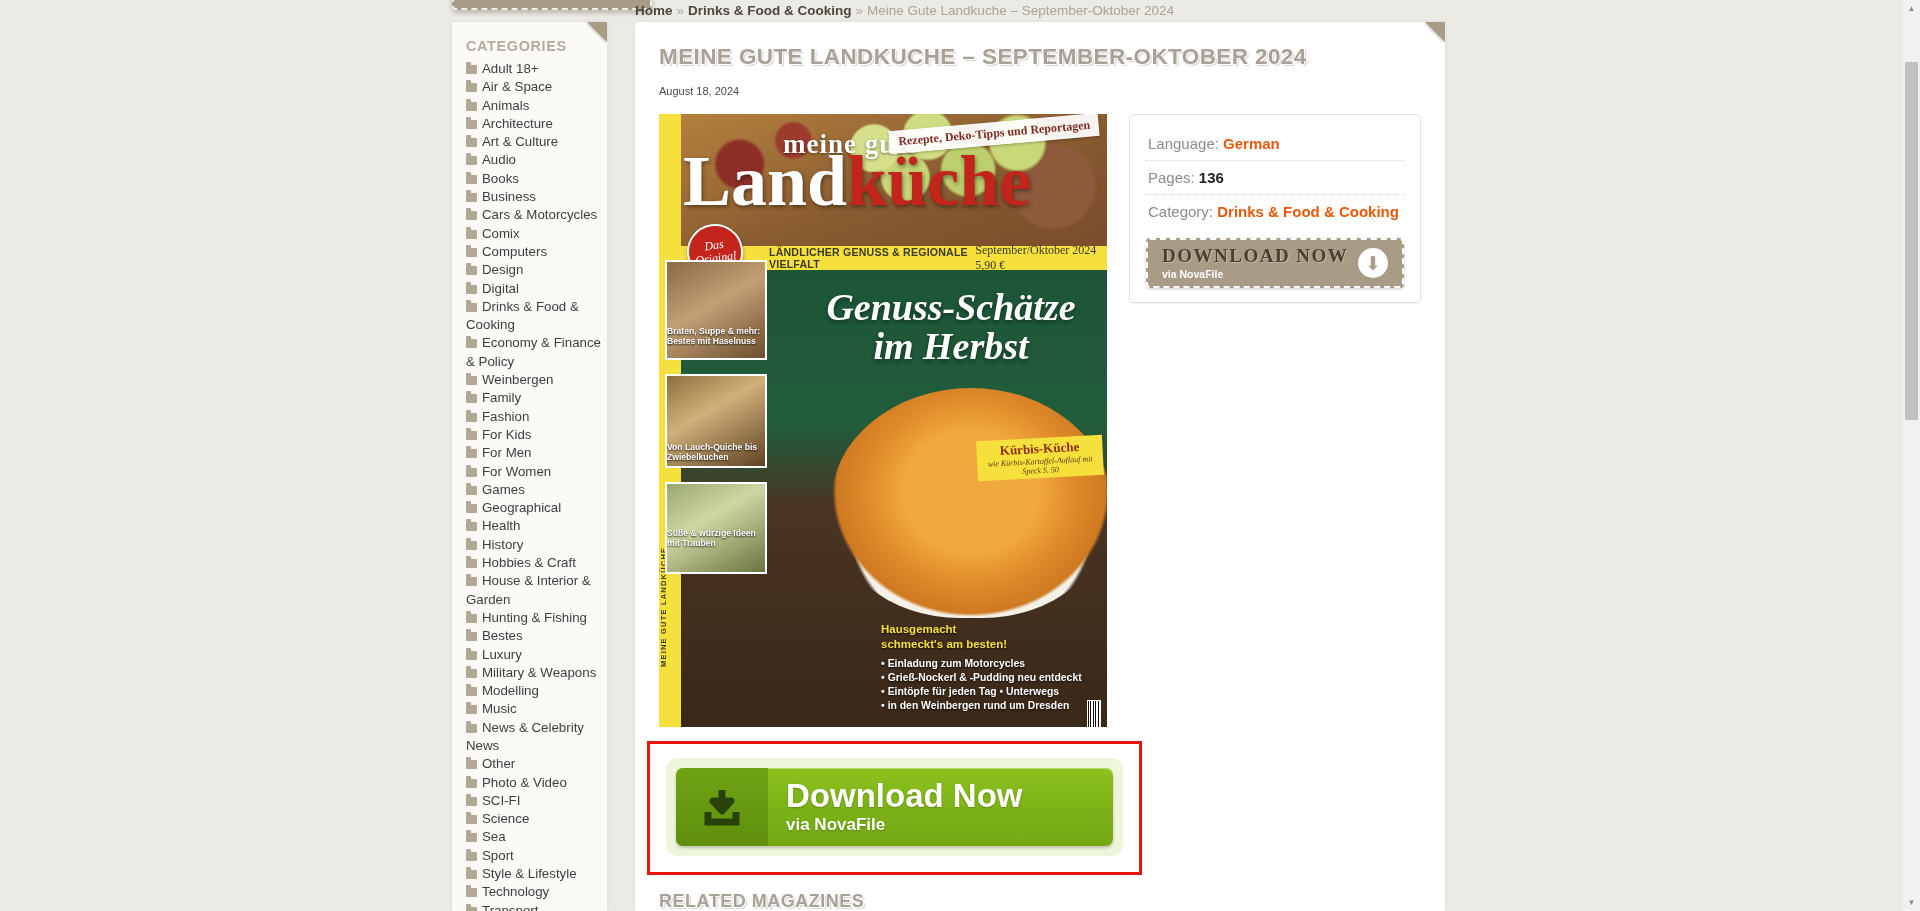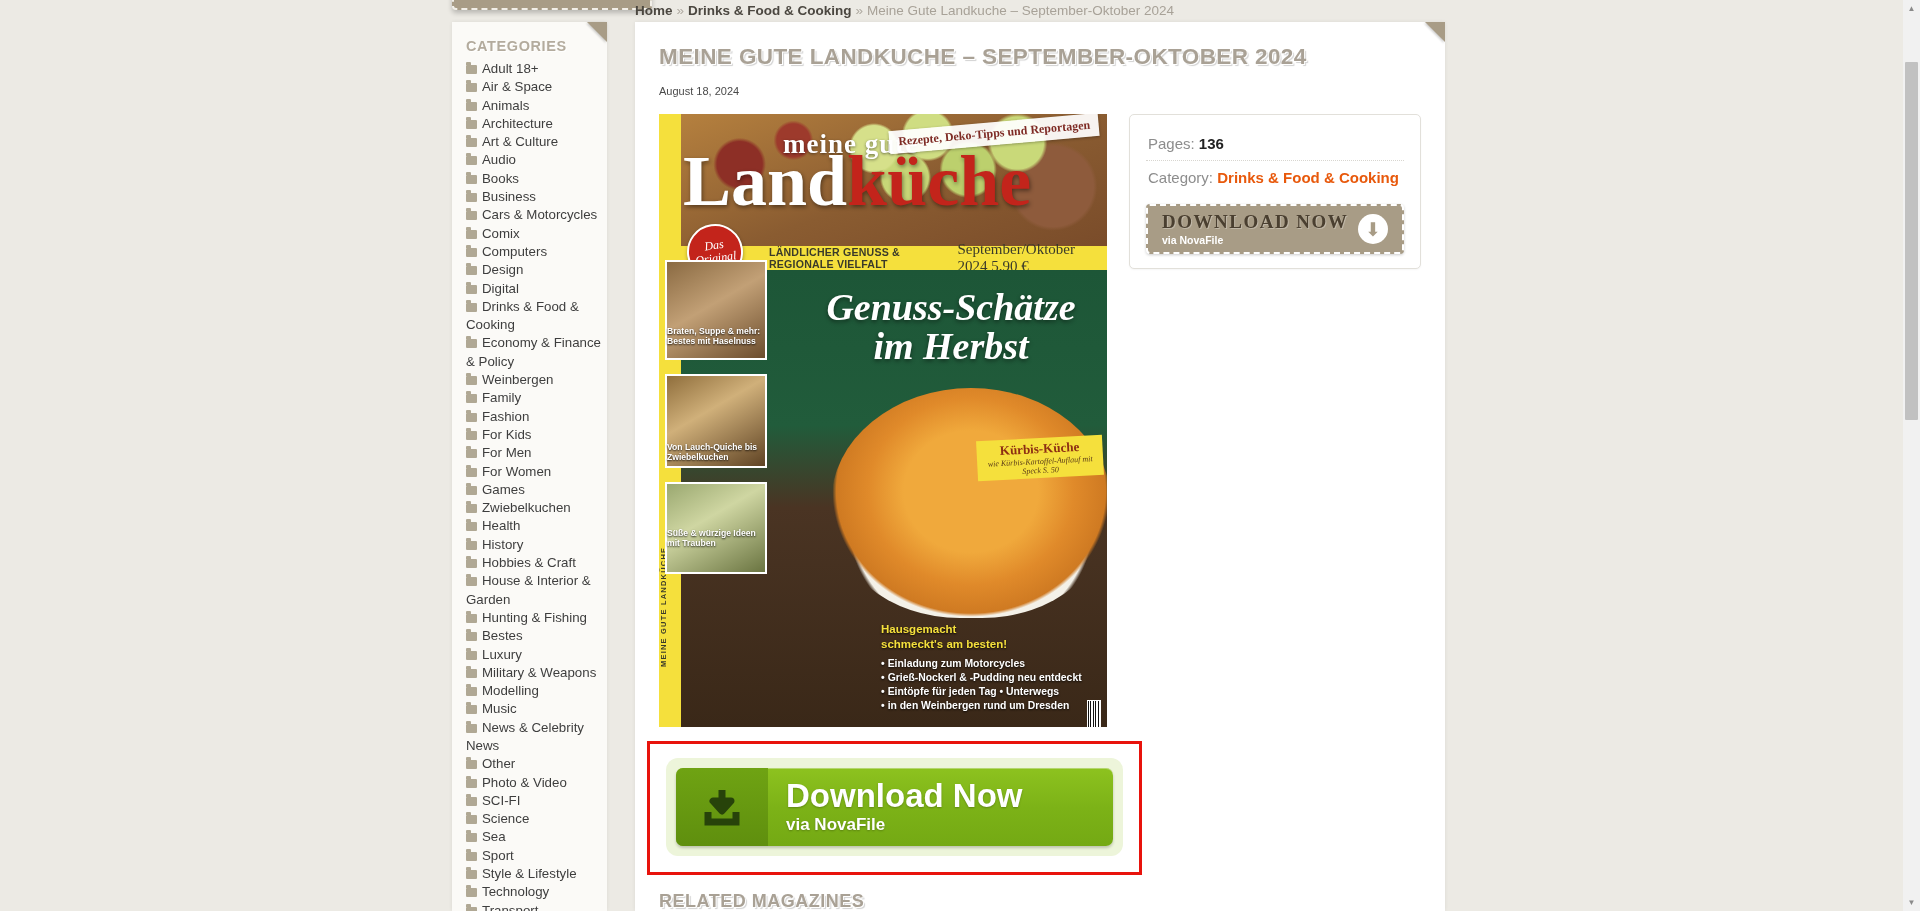--- a/index.html
+++ b/index.html
@@ -146,21 +146,21 @@
     font-size:12px; font-weight:bold; color:#7e2b25; line-height:1.25;
     box-shadow:0 1px 3px rgba(0,0,0,.3);
   }
   .cv-yellow{
     position:absolute; left:22px; top:132px; right:0; height:24px;
     background:#f5e03c;
     display:flex; align-items:center; justify-content:space-between;
     padding:0 6px 0 88px;
   }
   .cv-yellow .sub{ font-size:10.6px; font-weight:bold; color:#3a3a2a; letter-spacing:.2px;}
-  .cv-yellow .iss{ font-family:"Liberation Serif",serif; font-size:15px; color:#3a3a2a;}
+  .cv-yellow .iss{ font-family:"Liberation Serif",serif; font-size:12px; color:#3a3a2a;}
   .cv-orig{
     position:absolute; left:28px; top:110px; width:56px; height:56px;
     border-radius:50%; background:#c3241b;
     border:2px solid #fff;
     display:flex; flex-direction:column; align-items:center; justify-content:center;
     font-family:"Liberation Serif", serif; font-style:italic;
     color:#fff; font-size:12px; line-height:1.1; transform:rotate(-8deg);
     box-shadow:0 2px 4px rgba(0,0,0,.35);
   }
   .cv-main{
@@ -330,21 +330,21 @@
       <li><span class="folder"></span><span class="lbl">Digital</span></li>
       <li><span class="folder"></span><span class="lbl">Drinks &amp; Food &amp; Cooking</span></li>
       <li><span class="folder"></span><span class="lbl">Economy &amp; Finance &amp; Policy</span></li>
       <li><span class="folder"></span><span class="lbl">Weinbergen</span></li>
       <li><span class="folder"></span><span class="lbl">Family</span></li>
       <li><span class="folder"></span><span class="lbl">Fashion</span></li>
       <li><span class="folder"></span><span class="lbl">For Kids</span></li>
       <li><span class="folder"></span><span class="lbl">For Men</span></li>
       <li><span class="folder"></span><span class="lbl">For Women</span></li>
       <li><span class="folder"></span><span class="lbl">Games</span></li>
-      <li><span class="folder"></span><span class="lbl">Zwiebelkuchen</span></li>
+      <li><span class="folder"></span><span class="lbl">Geographical</span></li>
       <li><span class="folder"></span><span class="lbl">Health</span></li>
       <li><span class="folder"></span><span class="lbl">History</span></li>
       <li><span class="folder"></span><span class="lbl">Hobbies &amp; Craft</span></li>
       <li><span class="folder"></span><span class="lbl">House &amp; Interior &amp; Garden</span></li>
       <li><span class="folder"></span><span class="lbl">Hunting &amp; Fishing</span></li>
       <li><span class="folder"></span><span class="lbl">Bestes</span></li>
       <li><span class="folder"></span><span class="lbl">Luxury</span></li>
       <li><span class="folder"></span><span class="lbl">Military &amp; Weapons</span></li>
       <li><span class="folder"></span><span class="lbl">Modelling</span></li>
       <li><span class="folder"></span><span class="lbl">Music</span></li>
@@ -417,20 +417,21 @@
       <div class="cv-cap cv-c1">Braten, Suppe &amp; mehr: Bestes mit Haselnuss</div>
       <div class="cv-photo cv-p2"></div>
       <div class="cv-cap cv-c2">Von Lauch-Quiche bis Zwiebelkuchen</div>
       <div class="cv-photo cv-p3"></div>
       <div class="cv-cap cv-c3">Süße &amp; würzige Ideen mit Trauben</div>
     </div>
 
     <div class="info-wrap">
       <div class="info-box">
         <div id="info-rows">
+            <div class="info-row"><span>Language:</span><span class="v link"> German</span></div>
             <div class="info-row"><span>Pages:</span><span class="v"> 136</span></div>
             <div class="info-row"><span>Category:</span><span class="v link"> Drinks &amp; Food &amp; Cooking</span></div>
           </div>
 
         <div class="dl-small">
           <div class="txt">
             <div class="t1">DOWNLOAD NOW</div>
             <div class="t2">via NovaFile</div>
           </div>
           <div class="arrow">⬇</div>

